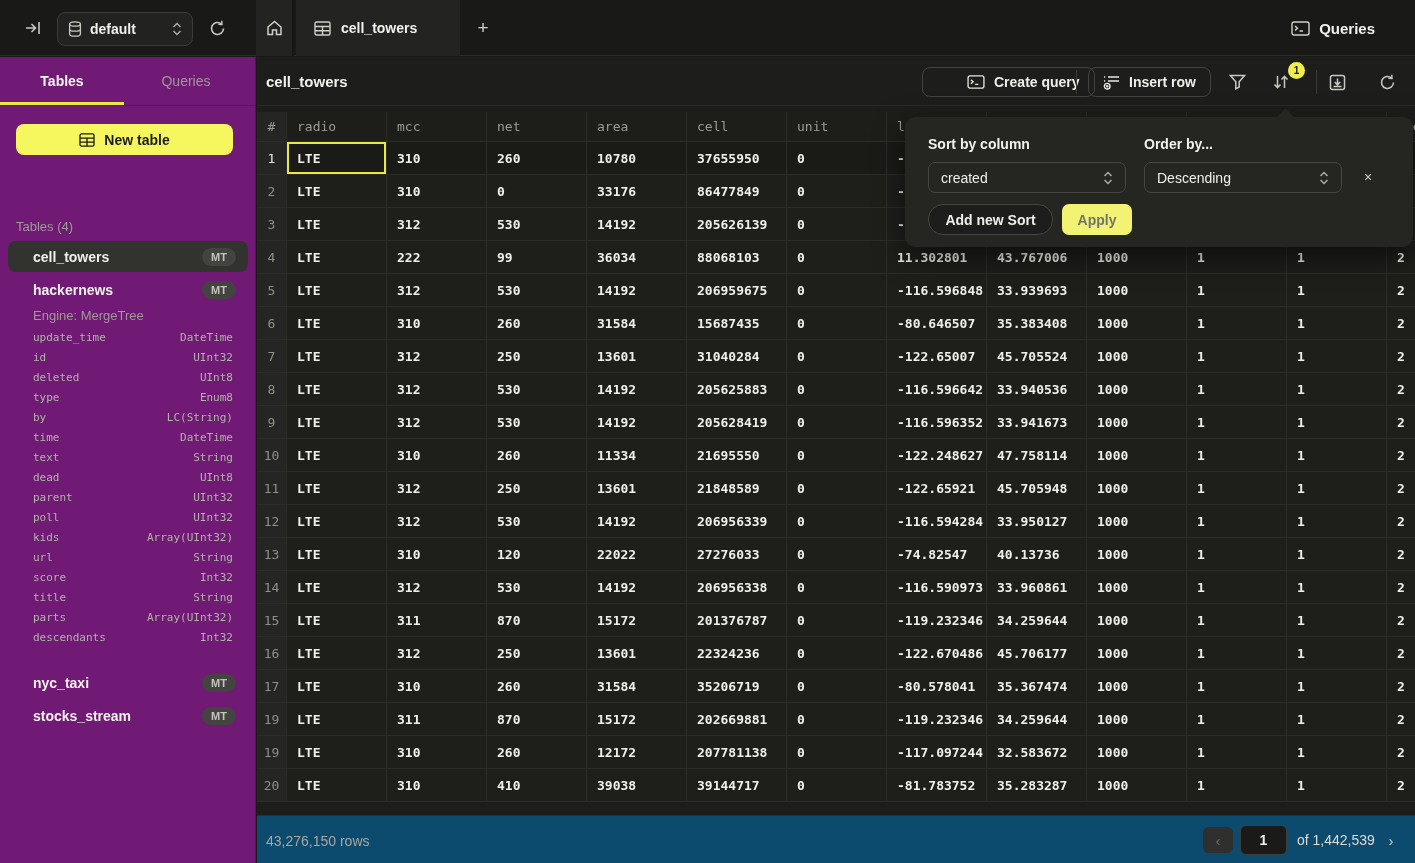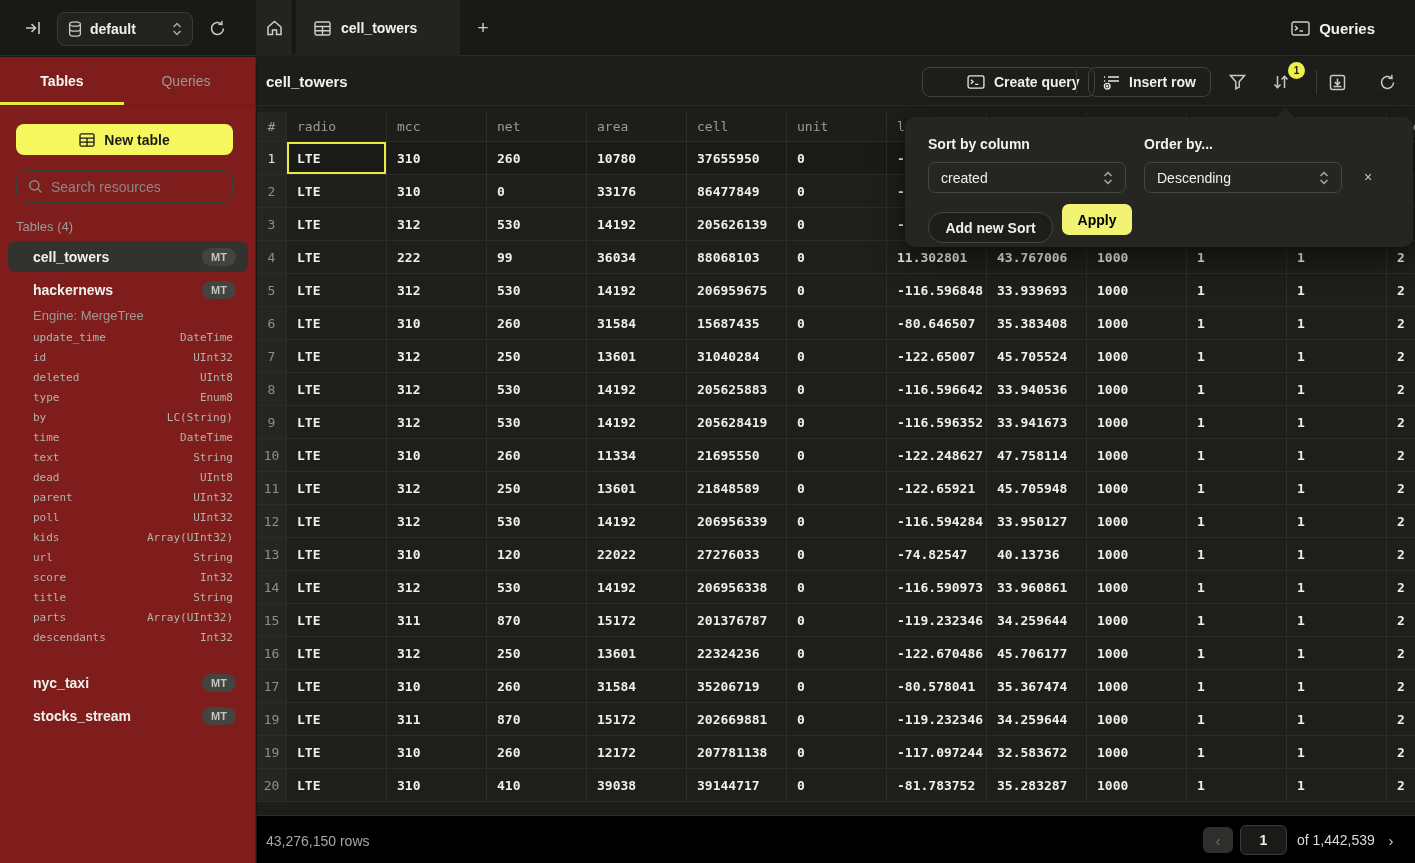--- a/index.html
+++ b/index.html
@@ -26,21 +26,21 @@
   .tab-active .lbl { font-size:14px; font-weight:bold; color:#f2f2ec; }
   .tab-add { position:absolute; left:470px; top:15px; width:26px; height:26px;
     display:flex; align-items:center; justify-content:center;
     color:#cfcfc8; font-size:19px; cursor:pointer; }
   .queries-top { position:absolute; right:40px; top:16px; height:24px;
     display:flex; align-items:center; gap:9px; cursor:pointer; }
   .queries-top .lbl { font-size:15px; font-weight:bold; color:#f2f2ec; }
 
   
   .sidebar { position:absolute; left:0; top:57px; width:256px; height:806px;
-    background:#7f1d1d; border-right:1px solid #2e2e2b; }
+    background:#701a75; border-right:1px solid #2e2e2b; }
   .side-tabs { position:relative; height:49px; border-bottom:1px solid #323230; display:flex; }
   .side-tab { width:124px; display:flex; align-items:center; justify-content:center;
     font-size:14px; cursor:pointer; }
   .side-tab.on { color:#f5f5ef; font-weight:bold; }
   .side-tab.off { color:#9a9a93; }
   .side-tab-underline { position:absolute; left:0; bottom:0; width:124px; height:3px; background:#e9e93f; }
   .new-table-btn { position:absolute; left:16px; top:67px; width:217px; height:31px;
     background:#f6f65e; border-radius:8px; display:flex; align-items:center;
     justify-content:center; gap:9px; color:#1b1b18; font-size:14px; font-weight:bold; cursor:pointer; }
   .search-box { position:absolute; left:16px; top:113px; width:217px; height:33px;
@@ -87,21 +87,21 @@
   .th { color:#9c9c95; }
   .td { color:#f0f0ea; font-weight:bold; }
   .c0 { width:30px; justify-content:center; padding-left:0; background:#252523; }
   .td.c0 { color:#8f8f89; font-weight:normal; }
   .row1 .td.c0 { color:#e8e8e2; }
   .cw { width:100px; }
   .td.selcell { box-shadow:inset 0 0 0 2px #e9e943; }
 
   
   .footer { position:absolute; left:0; bottom:0; width:1158px; height:48px;
-    border-top:1px solid #2c2c29; background:#000000; }
+    border-top:1px solid #2c2c29; background:#0c4a6e; }
   .rows-count { position:absolute; left:9px; top:17px; font-size:14px; color:#a8a8a1; }
   .pg-prev { position:absolute; left:946px; top:11px; width:30px; height:26px; border-radius:6px;
     background:#2f2f2d; color:#6e6e68; display:flex; align-items:center; justify-content:center;
     font-size:15px; cursor:pointer; }
   .pg-input { position:absolute; left:983px; top:9px; width:47px; height:30px; border-radius:6px;
     border:1px solid #3c3c39; background:#1a1a18; color:#f0f0ea; text-align:center;
     font-size:14px; font-weight:bold; font-family:"Liberation Sans",sans-serif; outline:none; }
   .pg-of { position:absolute; left:1040px; top:16px; font-size:14px; color:#dcdcd6; }
   .pg-next { position:absolute; left:1124px; top:12px; width:20px; height:24px; display:flex;
     align-items:center; justify-content:center; color:#cfcfc9; font-size:15px; cursor:pointer; }
@@ -114,23 +114,23 @@
     background:#252522; transform:rotate(45deg); }
   .sp-label { position:absolute; top:19px; font-size:14px; font-weight:bold; color:#f2f2ec; }
   .sp-select { position:absolute; top:45px; width:198px; height:31px; border:1px solid #454542;
     border-radius:7px; display:flex; align-items:center; padding:0 12px; cursor:pointer;
     color:#f0f0ea; font-size:14px; }
   .sp-select .val { flex:1; }
   .sp-close { position:absolute; left:452px; top:49px; width:22px; height:22px; display:flex;
     align-items:center; justify-content:center; color:#c9c9c2; font-size:14px; cursor:pointer; }
   .sp-btn-dark { position:absolute; left:23px; top:87px; width:125px; height:31px;
     background:#1d1d1b; border:1px solid #454542; border-radius:15px; color:#f0f0ea;
-    font-size:14px; font-weight:bold; display:flex; align-items:center; justify-content:center; cursor:pointer;margin-top:8px; }
+    font-size:14px; font-weight:bold; display:flex; align-items:center; justify-content:center; cursor:pointer; }
   .sp-btn-apply { position:absolute; left:157px; top:87px; width:70px; height:31px;
-    background:#f2f273; border-radius:7px; color:#000000; font-size:14px; font-weight:bold;
+    background:#f2f273; border-radius:7px; color:#737373; font-size:14px; font-weight:bold;
     display:flex; align-items:center; justify-content:center; cursor:pointer; }
   svg { display:block; }
 </style>
 </head>
 <body>
 
 <div class="topbar">
   <div class="collapse-btn">
     <span>
       <svg width="17" height="14" viewBox="0 0 17 14">
@@ -211,31 +211,20 @@
   <div class="new-table-btn">
     <span>
       <svg width="16" height="14" viewBox="0 0 17 15">
           <g stroke="#1b1b18" stroke-width="1.4" fill="none">
       <rect x="1" y="1" width="15" height="13" rx="1.5"></rect>
             <path d="M1 5.5 H16 M8.5 5.5 V14 M1 9.7 H16"></path>
           </g>
         </svg>
     </span>
     <span>New table</span>
-  </div>
-  <div class="search-box">
-    <span>
-      <svg width="15" height="15" viewBox="0 0 15 15">
-          <g stroke="#8a8a84" stroke-width="1.5" fill="none">
-      <circle cx="6.3" cy="6.3" r="4.6"></circle>
-            <path d="M9.8 9.8 L13.5 13.5"></path>
-          </g>
-        </svg>
-    </span>
-    <input placeholder="Search resources" style="">
   </div>
   <div class="section-label">Tables (4)</div>
   <div class="tables-list">
       <div class="tbl-item sel">
         <span class="name">cell_towers</span>
         <span class="pill">MT</span>
       </div>
       <div class="tbl-item">
         <span class="name">hackernews</span>
         <span class="pill">MT</span>

